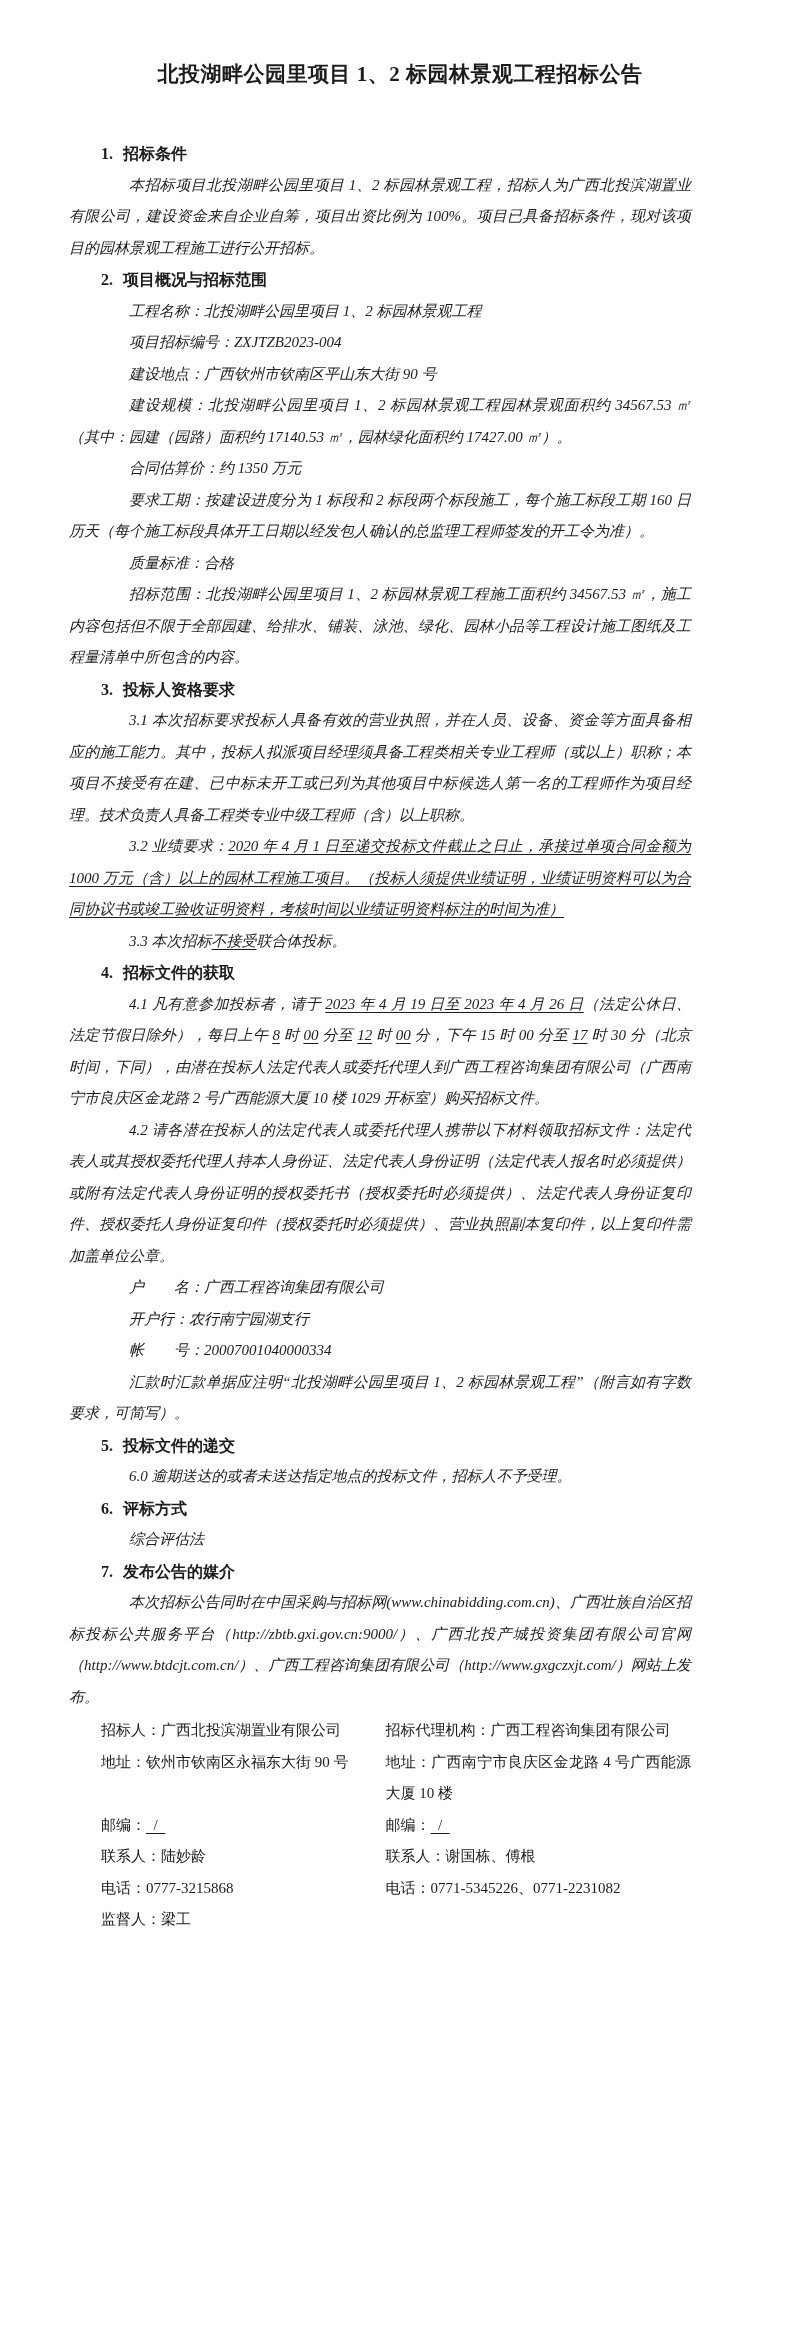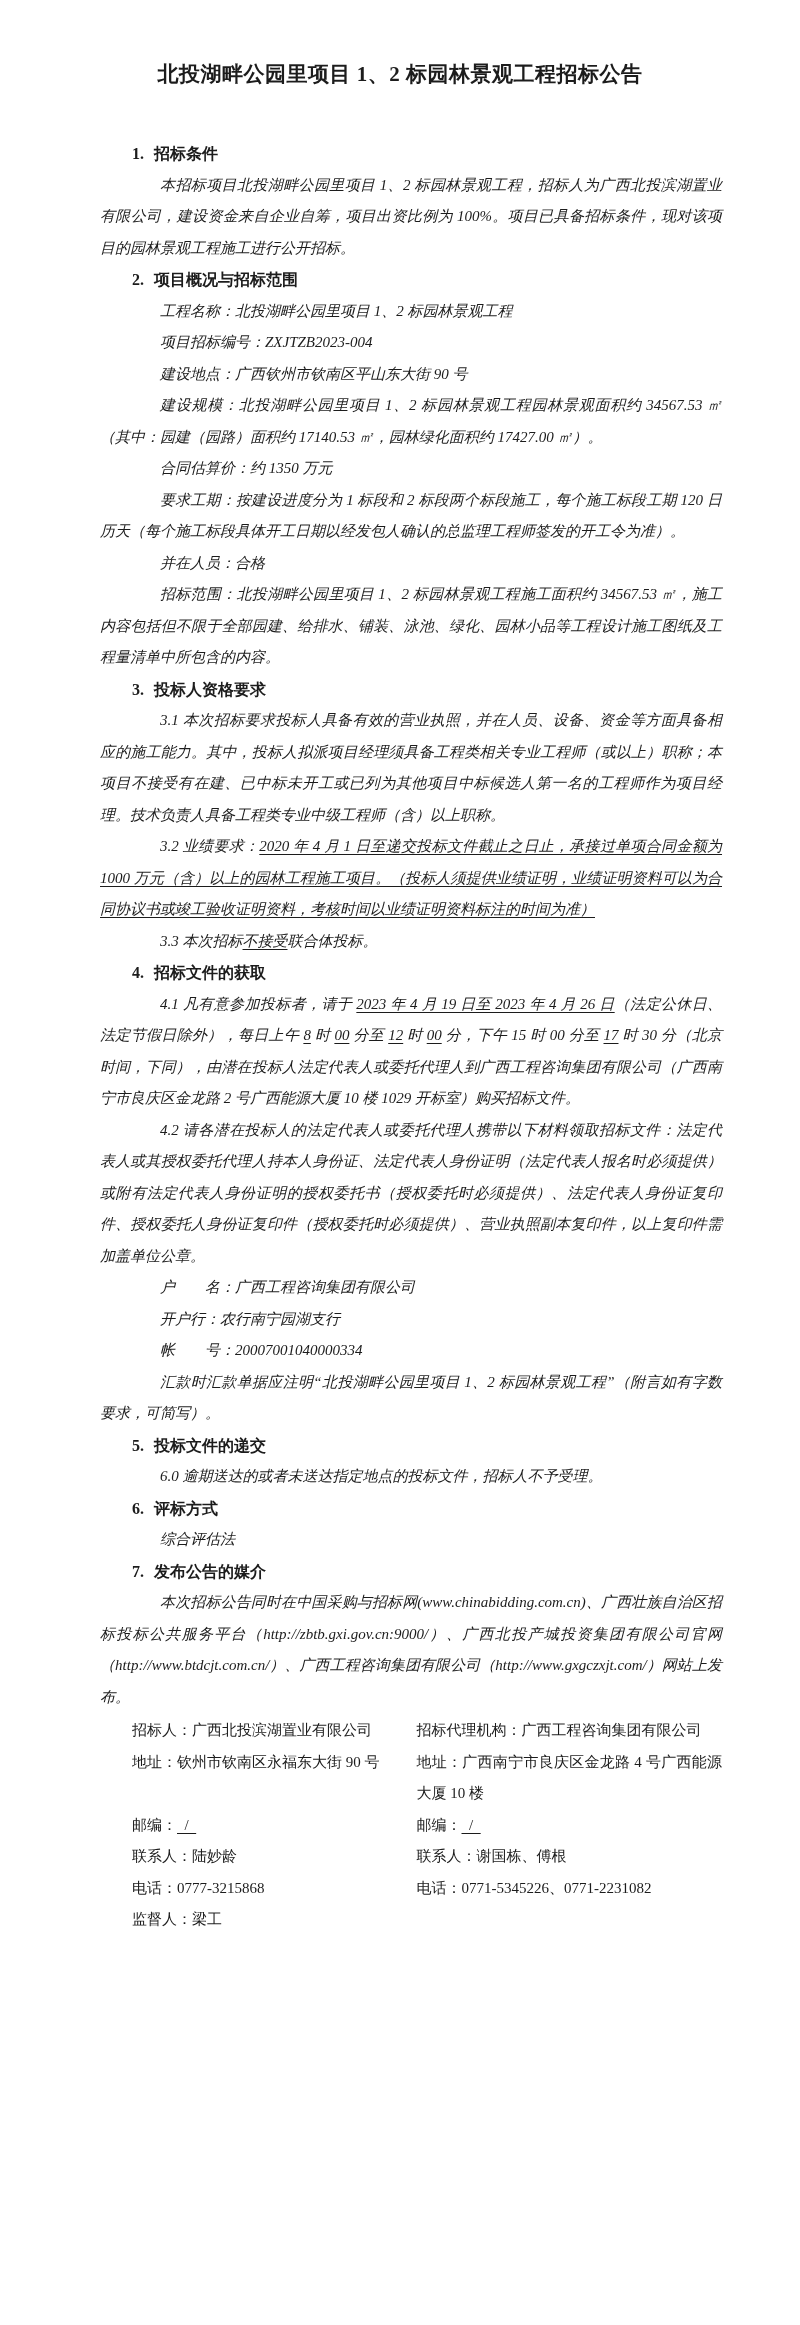--- a/index.html
+++ b/index.html
@@ -16,21 +16,21 @@
   }
   .doc-title{
     text-align:center;
     font-size:21px;
     font-weight:700;
     line-height:44px;
     margin:0 60px 42px 60px;
     letter-spacing:0.5px;
   }
   .content{
-    margin-left:100px;
+    margin-left:69px;
     width:622px;
     font-size:15px;
     line-height:31.5px;
     text-align:justify;
   }
   .heading{
     font-weight:700;
     font-size:16px;
     margin:0 0 0 32px;
     text-align:left;
@@ -63,22 +63,22 @@
   <h1 class="doc-title">北投湖畔公园里项目 1、2 标园林景观工程招标公告</h1>
   <div class="content">
       <div class="heading"><span class="num">1.</span><span>招标条件</span></div>
       <p class="para">本招标项目北投湖畔公园里项目 1、2 标园林景观工程，招标人为广西北投滨湖置业有限公司，建设资金来自企业自筹，项目出资比例为 100%。项目已具备招标条件，现对该项目的园林景观工程施工进行公开招标。</p>
       <div class="heading"><span class="num">2.</span><span>项目概况与招标范围</span></div>
       <p class="para">工程名称：北投湖畔公园里项目 1、2 标园林景观工程</p>
       <p class="para">项目招标编号：ZXJTZB2023-004</p>
       <p class="para">建设地点：广西钦州市钦南区平山东大街 90 号</p>
       <p class="para">建设规模：北投湖畔公园里项目 1、2 标园林景观工程园林景观面积约 34567.53 ㎡（其中：园建（园路）面积约 17140.53 ㎡，园林绿化面积约 17427.00 ㎡）。</p>
       <p class="para">合同估算价：约 1350 万元</p>
-      <p class="para">要求工期：按建设进度分为 1 标段和 2 标段两个标段施工，每个施工标段工期 120 日历天（每个施工标段具体开工日期以经发包人确认的总监理工程师签发的开工令为准）。</p>
-      <p class="para">并在人员：合格</p>
+      <p class="para">要求工期：按建设进度分为 1 标段和 2 标段两个标段施工，每个施工标段工期 160 日历天（每个施工标段具体开工日期以经发包人确认的总监理工程师签发的开工令为准）。</p>
+      <p class="para">质量标准：合格</p>
       <p class="para">招标范围：北投湖畔公园里项目 1、2 标园林景观工程施工面积约 34567.53 ㎡，施工内容包括但不限于全部园建、给排水、铺装、泳池、绿化、园林小品等工程设计施工图纸及工程量清单中所包含的内容。</p>
       <div class="heading"><span class="num">3.</span><span>投标人资格要求</span></div>
       <p class="para">3.1 本次招标要求投标人具备有效的营业执照，并在人员、设备、资金等方面具备相应的施工能力。其中，投标人拟派项目经理须具备工程类相关专业工程师（或以上）职称；本项目不接受有在建、已中标未开工或已列为其他项目中标候选人第一名的工程师作为项目经理。技术负责人具备工程类专业中级工程师（含）以上职称。</p>
       <p class="para"><span>3.2 业绩要求：</span><span class="u">2020 年 4 月 1 日至递交投标文件截止之日止，承接过单项合同金额为 1000 万元（含）以上的园林工程施工项目。（投标人须提供业绩证明，业绩证明资料可以为合同协议书或竣工验收证明资料，考核时间以业绩证明资料标注的时间为准）</span></p>
       <p class="para"><span>3.3 本次招标</span><span class="u">不接受</span><span>联合体投标。</span></p>
       <div class="heading"><span class="num">4.</span><span>招标文件的获取</span></div>
       <p class="para"><span>4.1 凡有意参加投标者，请于 </span><span class="u">2023 年 4 月 19 日至 2023 年 4 月 26 日</span><span>（法定公休日、法定节假日除外），每日上午 </span><span class="u">8</span><span> 时 </span><span class="u">00</span><span> 分至 </span><span class="u">12</span><span> 时 </span><span class="u">00</span><span> 分，下午 15 时 00 分至 </span><span class="u">17</span><span> 时 30 分（北京时间，下同），由潜在投标人法定代表人或委托代理人到广西工程咨询集团有限公司（广西南宁市良庆区金龙路 2 号广西能源大厦 10 楼 1029 开标室）购买招标文件。</span></p>
       <p class="para">4.2 请各潜在投标人的法定代表人或委托代理人携带以下材料领取招标文件：法定代表人或其授权委托代理人持本人身份证、法定代表人身份证明（法定代表人报名时必须提供）或附有法定代表人身份证明的授权委托书（授权委托时必须提供）、法定代表人身份证复印件、授权委托人身份证复印件（授权委托时必须提供）、营业执照副本复印件，以上复印件需加盖单位公章。</p>
       <p class="para">户　　名：广西工程咨询集团有限公司</p>
       <p class="para">开户行：农行南宁园湖支行</p>

